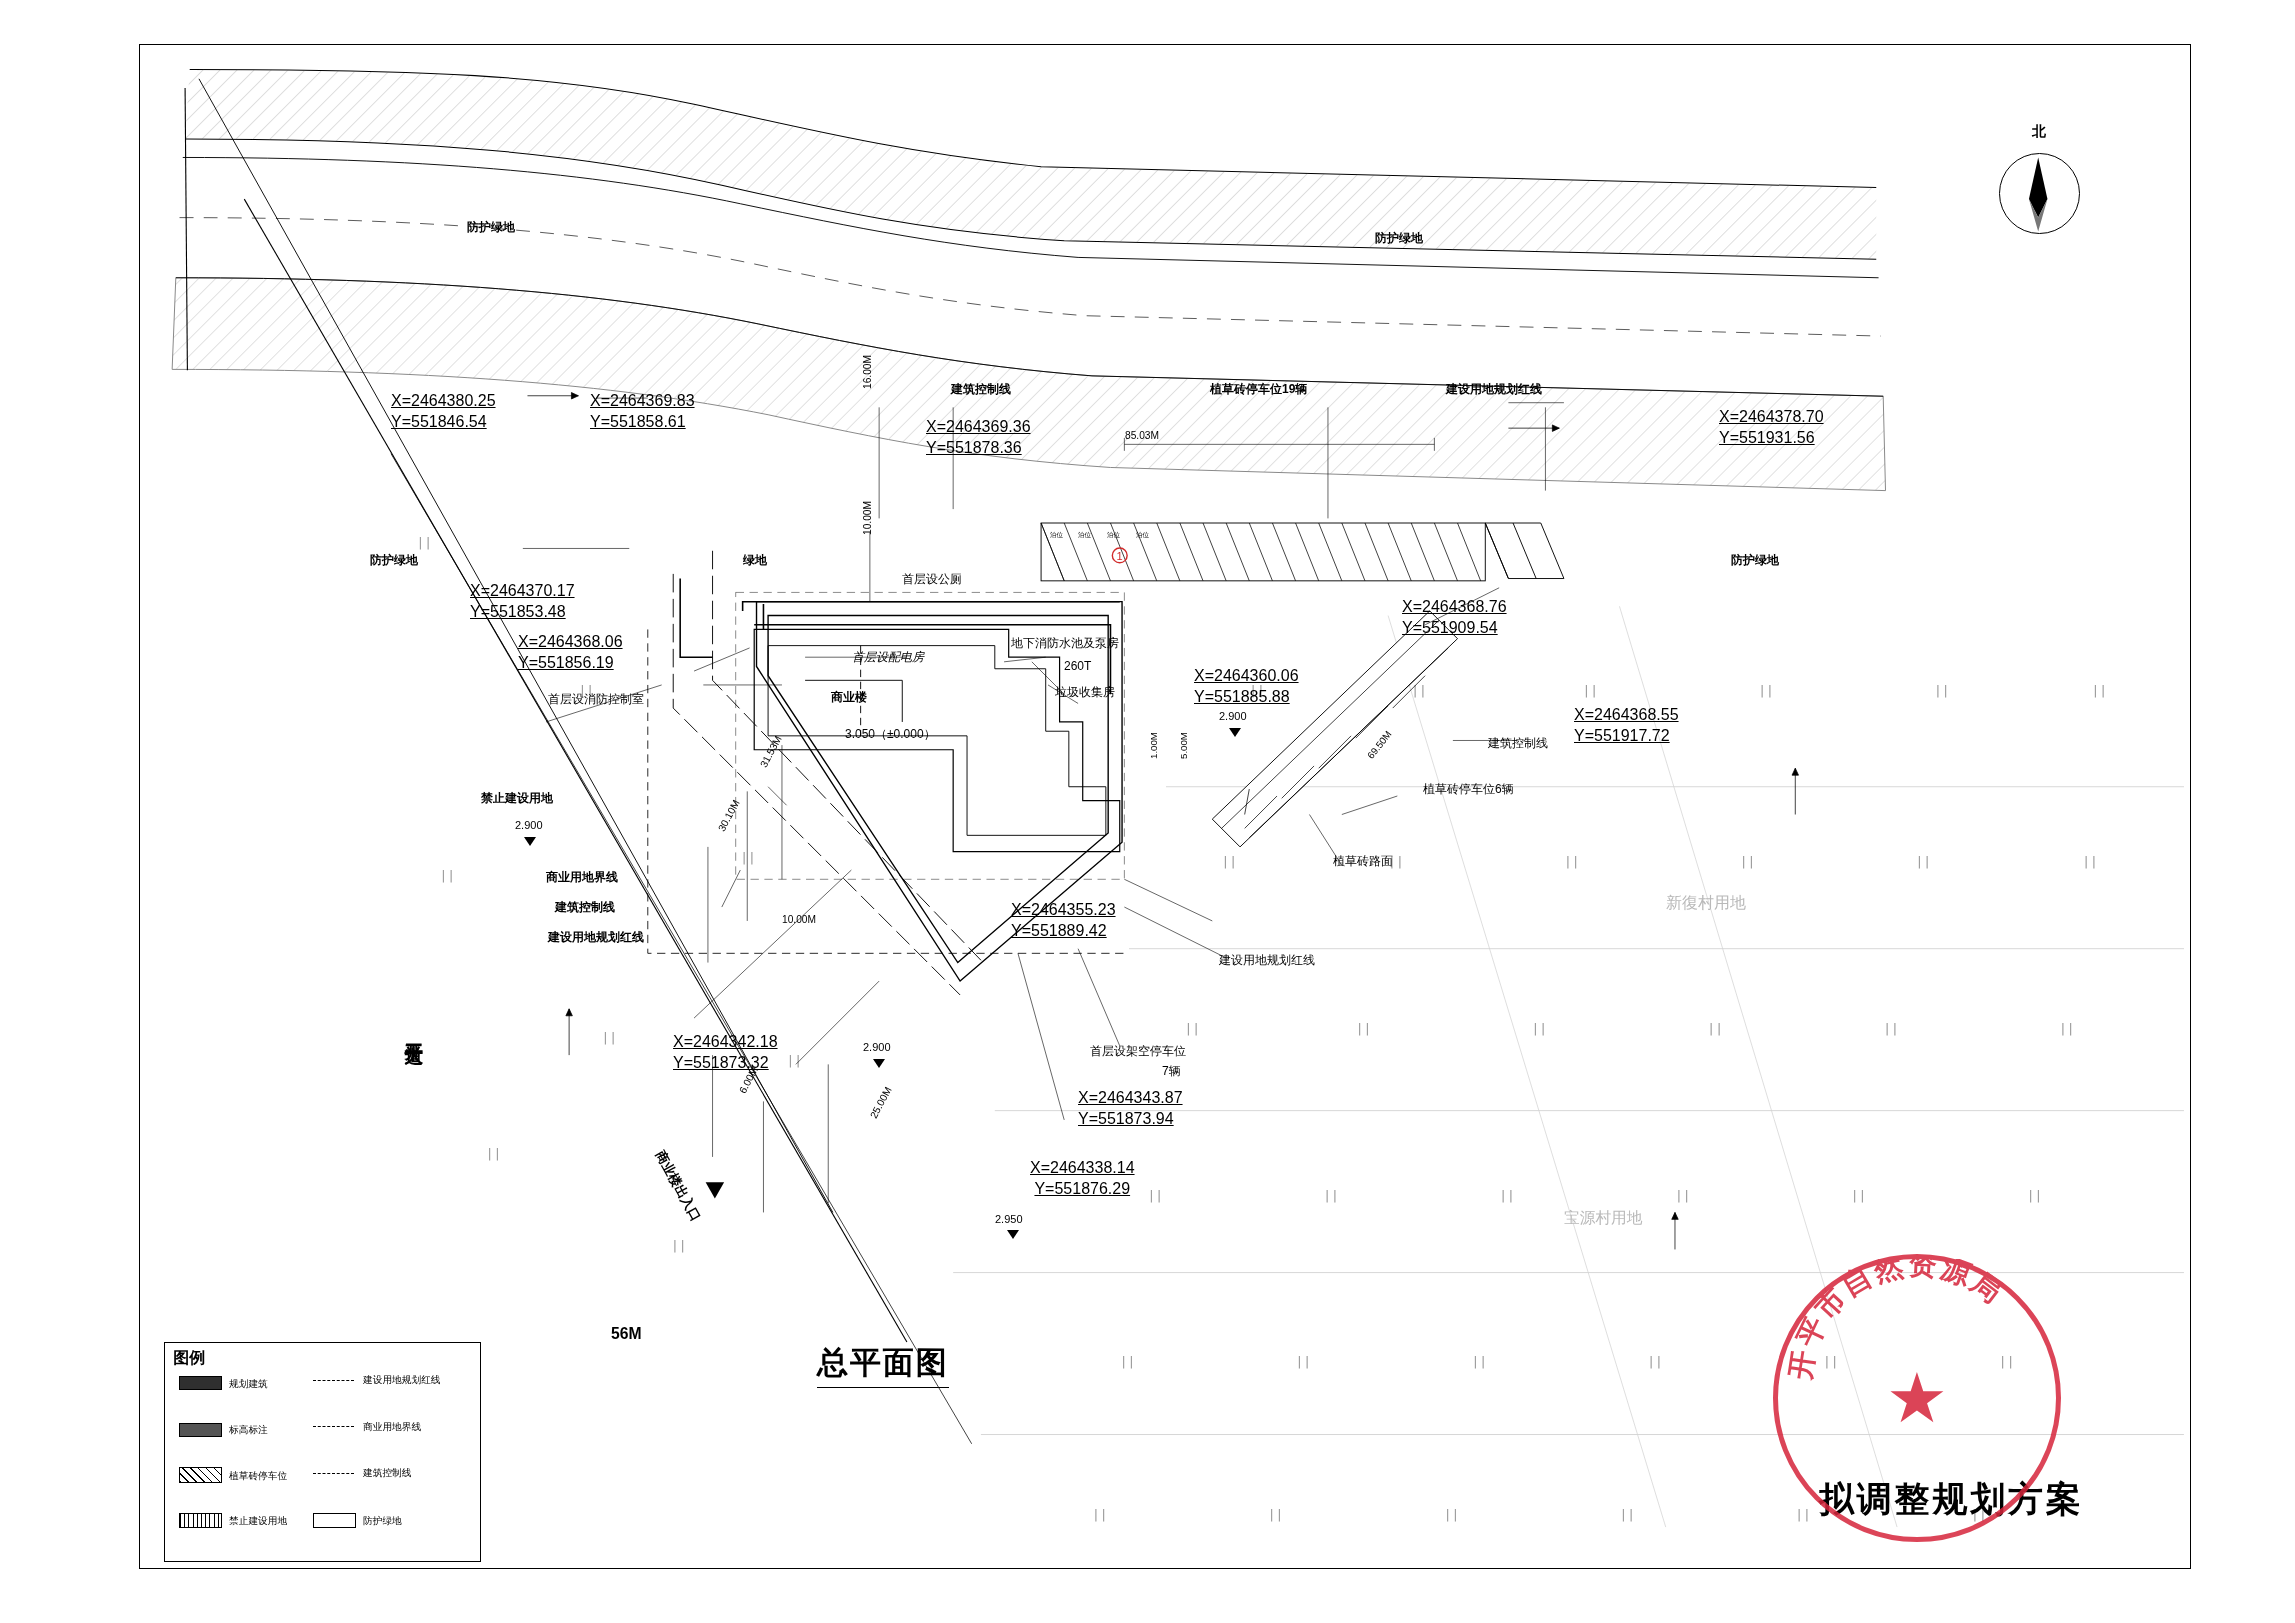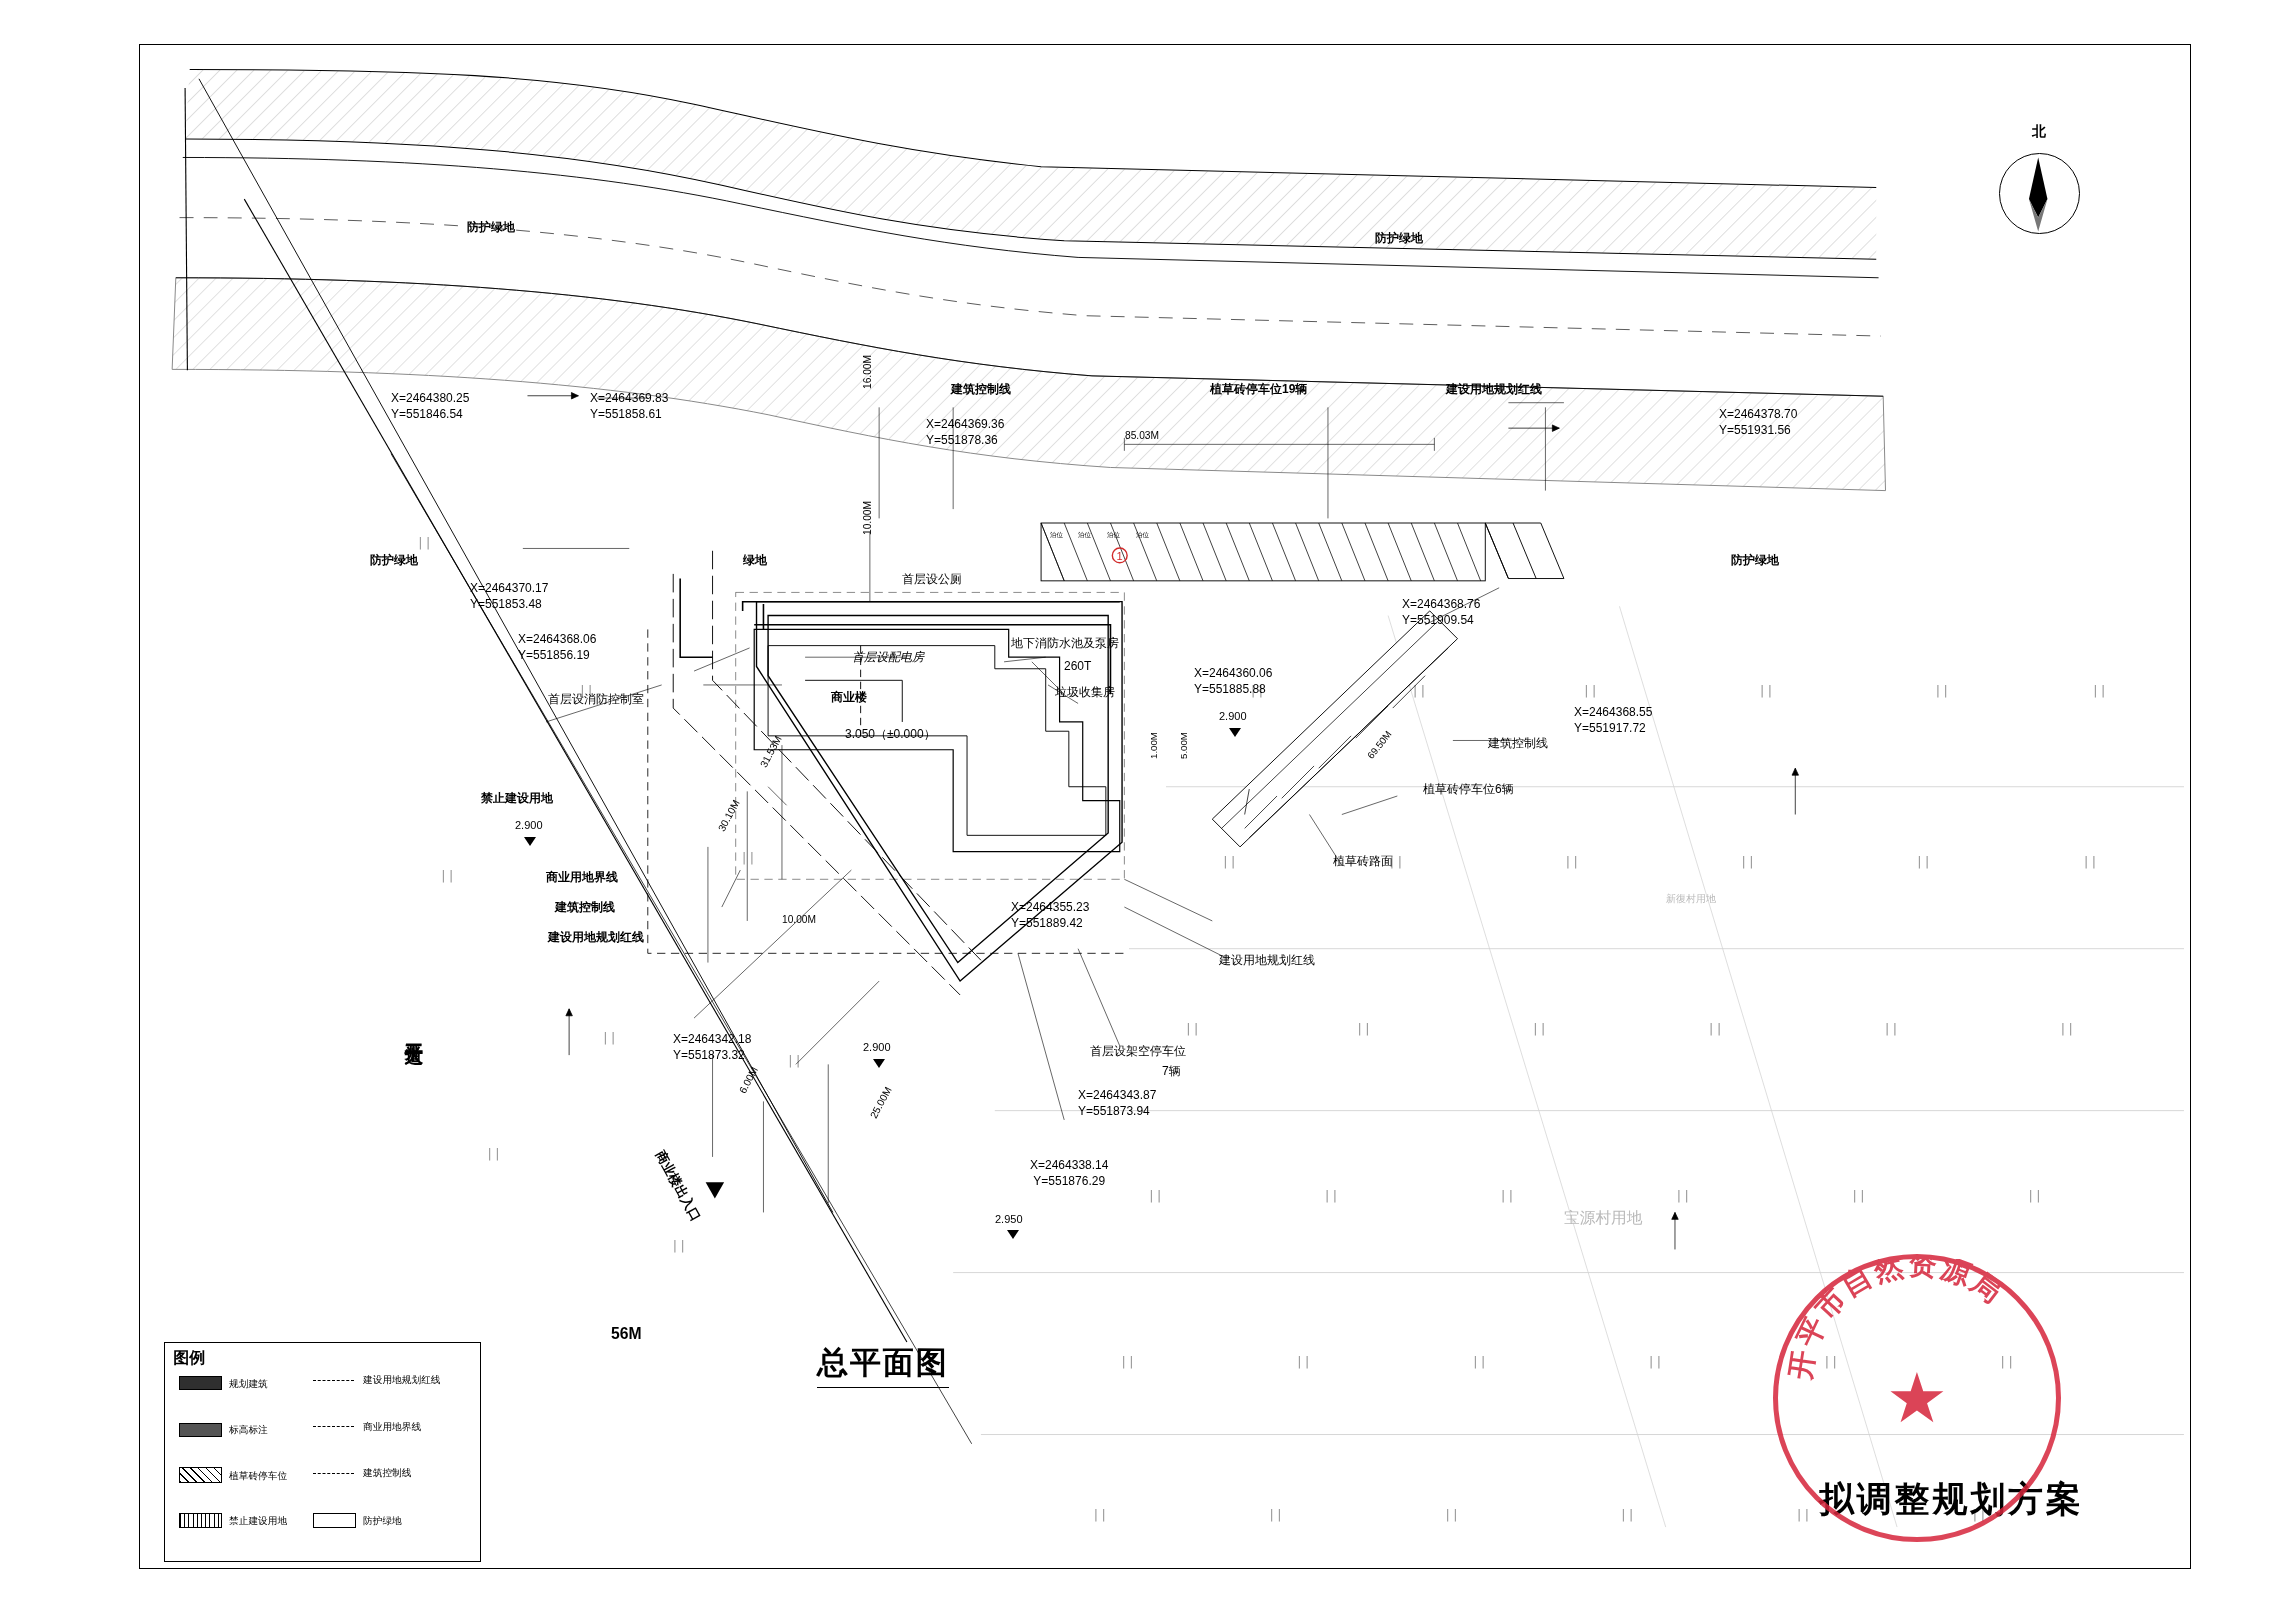--- a/index.html
+++ b/index.html
@@ -2,21 +2,21 @@
 <html style="font-size:7.4px"><head>
 <meta charset="utf-8">
 <style>
   html,body{margin:0;padding:0;background:#ffffff;}
   body{font-family:"Liberation Sans","DejaVu Sans",sans-serif;}
   #sheet{position:relative;width:2295px;height:1623px;background:#ffffff;overflow:hidden;}
   .frame{position:absolute;left:139px;top:44px;width:2050px;height:1523px;border:1.4px solid #000;}
   .svgfull{position:absolute;left:0;top:0;width:2295px;height:1623px;}
   .lbl{position:absolute;white-space:nowrap;color:#000;font-size:12px;line-height:1.25;}
   .lbl.b{font-weight:bold;}
-  .coord{position:absolute;white-space:pre-line;color:#000;font-size:12px;line-height:1.3;}
+  .coord{position:absolute;white-space:pre-line;color:#000;font-size:16px;line-height:1.3;text-decoration:underline;}
   .big-title{position:absolute;font-size:31px;font-weight:bold;letter-spacing:1.9px;border-bottom:1.9px solid #000;padding-bottom:2.8px;}
   .stamp-title{position:absolute;font-size:35px;font-weight:bold;color:#000;letter-spacing:2.8px;}
   .faint{color:#b9b9b9;}
   .vert{writing-mode:vertical-rl;text-orientation:upright;}
   .legend{position:absolute;left:164px;top:1342px;width:315px;height:218px;border:0.9px solid #000;background:#fff;}
   .legend .ltitle{position:absolute;left:8.3px;top:4.6px;font-size:16px;font-weight:bold;}
   .lrow{position:absolute;font-size:9.7px;}
   .swatch{position:absolute;border:0.9px solid #000;background:#fff;}
   .stamp{position:absolute;left:1773px;top:1254px;width:278px;height:278px;border-radius:50%;border:5.1px solid #d6263c;opacity:.86;}
   .stamp .star{position:absolute;left:50%;top:50%;transform:translate(-50%,-50%);font-size:69px;color:#d6263c;line-height:1;}
@@ -298,21 +298,21 @@
   <div class="lbl b" style="left:555px;top:900px;">建筑控制线</div>
   <div class="lbl b" style="left:548px;top:930px;">建设用地规划红线</div>
 
   <div class="lbl" style="left:1488px;top:736px;">建筑控制线</div>
   <div class="lbl" style="left:1423px;top:782px;">植草砖停车位6辆</div>
   <div class="lbl" style="left:1333px;top:854px;">植草砖路面</div>
   <div class="lbl" style="left:1219px;top:953px;">建设用地规划红线</div>
   <div class="lbl" style="left:1090px;top:1044px;">首层设架空停车位</div>
   <div class="lbl" style="left:1162px;top:1064px;">7辆</div>
 
-  <div class="lbl faint" style="left:1666px;top:893px;font-size:10px;">新復村用地</div>
+  <div class="lbl faint" style="left:1666px;top:893px;font-size:16px;">新復村用地</div>
   <div class="lbl faint" style="left:1564px;top:1208px;font-size:15.7px;">宝源村用地</div>
 
   <div class="lbl b" style="left:396px;top:1009px;font-size:18.5px;line-height:1.9;letter-spacing:0.9px;">
     <span class="vert">开平大道</span>
   </div>
   <div class="lbl b" style="left:611px;top:1324px;font-size:15.7px;">56M</div>
   <div class="lbl b" style="left:666px;top:1148px;font-size:13px;transform:rotate(61deg);transform-origin:left top;">商业楼出入口</div>
 
   <div class="lbl" style="left:862px;top:389px;font-size:10.2px;transform:rotate(-90deg);transform-origin:left top;">16.00M</div>
   <div class="lbl" style="left:1125px;top:430px;font-size:10.2px;">85.03M</div>

